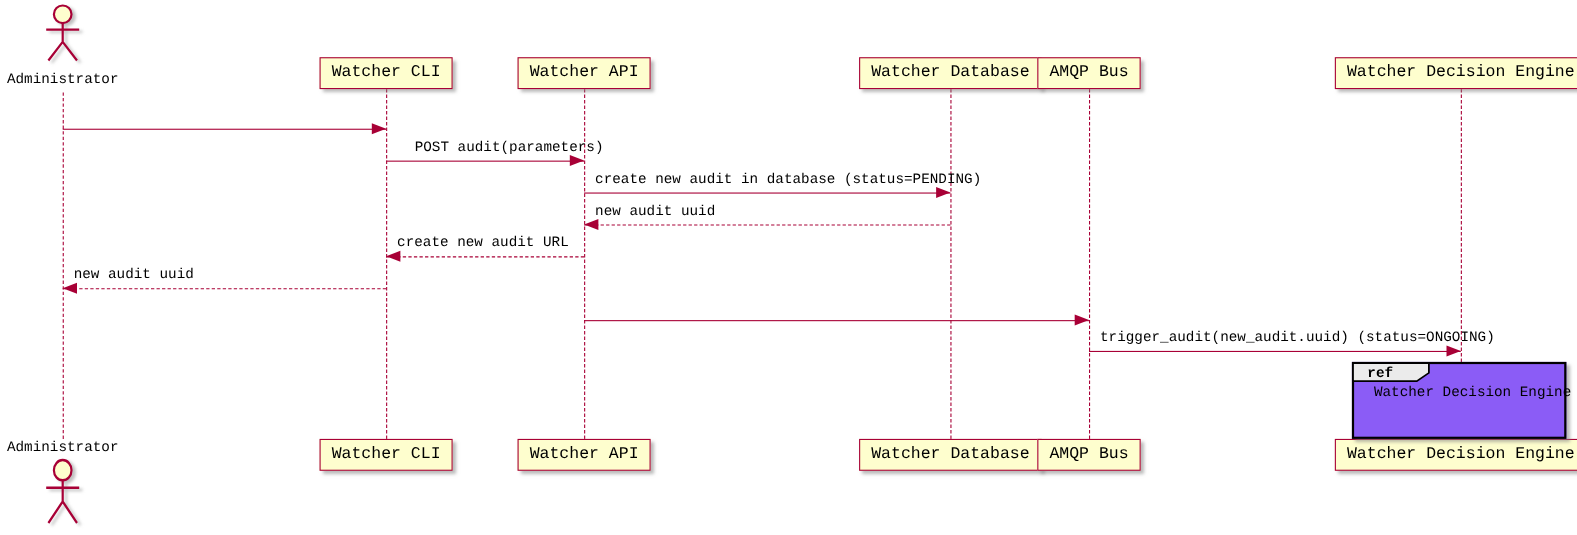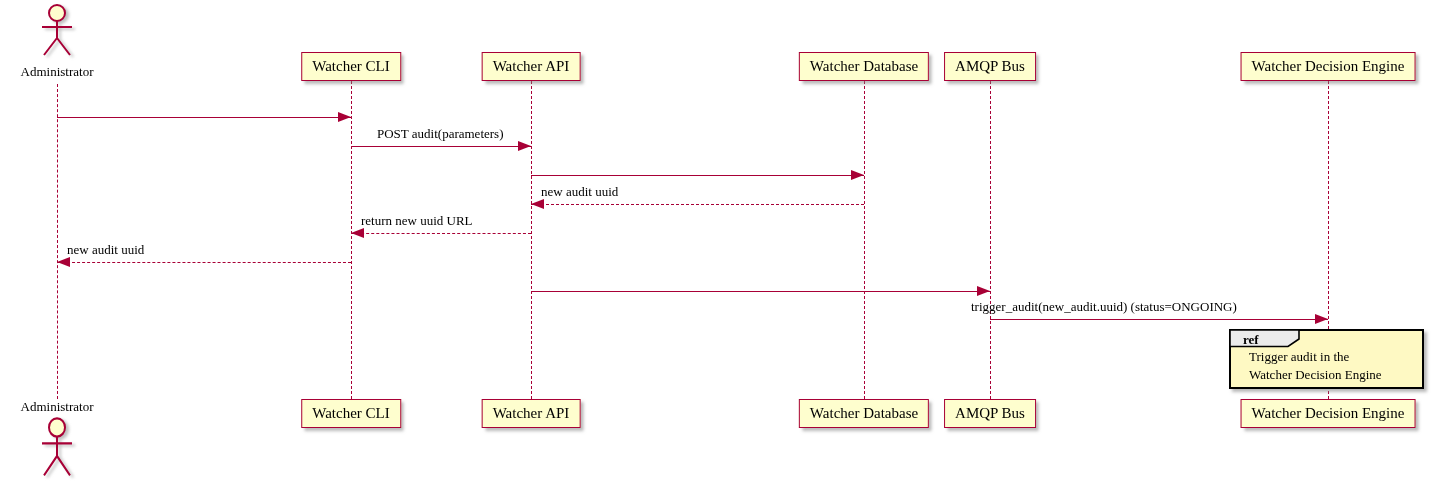--- a/index.html
+++ b/index.html
@@ -1,21 +1,21 @@
 <!DOCTYPE html>
 <html style="--background: #FFFFFF; --participant-fill: #FEFECE; --participant-border: #A80036; --actor-head-fill: #FEFECE; --line: #A80036; --text: #000000; --ref-border: #000000; --ref-header-fill: #EBEBEB;"><head>
 <meta charset="utf-8">
 <style>
   html, body { margin: 0; padding: 0; background: #ffffff; }
   #stage {
     position: relative;
     width: 1434px;
     height: 486px;
     background: var(--background, #ffffff);
-    font-family: Liberation Serif, serif;
+    font-family: Liberation Mono, monospace;
     color: var(--text, #000000);
     overflow: hidden;
   }
 
   .lifeline {
     position: absolute;
     width: 0;
     border-left: 1px dashed var(--line, #A80036);
   }
 
@@ -80,23 +80,23 @@
   }
   .actor-limbs {
     fill: none;
     stroke: var(--line, #A80036);
     stroke-width: 2;
   }
 
   .ref-box {
     position: absolute;
     left: 1229px; top: 329px;
-    width: 195px; height: 60px;
+    width: 195px; height: 70px;
     box-sizing: border-box;
-    background: #fef9c3;
+    background: #8b5cf6;
     border: 2px solid var(--ref-border, #000000);
     box-shadow: 3px 3px 3px rgba(130,130,130,0.55);
     z-index: 5;
   }
   .ref-header { position: absolute; top: -2px; left: -2px; }
   .ref-header polygon {
     fill: var(--ref-header-fill, #EBEBEB);
     stroke: var(--ref-border, #000000);
     stroke-width: 1.6;
   }
@@ -131,21 +131,20 @@
     <circle class="actor-head" cx="22" cy="10" r="8"></circle>
     <path class="actor-limbs" d="M22 18 L22 35 M7 24 L37 24 M22 35 L9 52 M22 35 L35 52"></path>
   </svg>
 
   <div class="ref-box">
     <svg class="ref-header" width="72" height="19">
       <polygon points="1,1 70,1 70,10 59,17.5 1,17.5"></polygon>
     </svg>
     <div class="ref-keyword">ref</div>
     <div class="ref-body">
-      <div>Trigger audit in the</div>
       <div>Watcher Decision Engine</div>
     </div>
   </div>
 
 <div class="lifeline" style="left: 57px; top: 84px; height: 315px;"></div>
     <div class="lifeline" style="left: 351px; top: 81px; height: 318px;"></div>
     <div class="lifeline" style="left: 531px; top: 81px; height: 318px;"></div>
     <div class="lifeline" style="left: 864px; top: 81px; height: 318px;"></div>
     <div class="lifeline" style="left: 990px; top: 81px; height: 318px;"></div>
     <div class="lifeline" style="left: 1328px; top: 81px; height: 318px;"></div>
@@ -159,27 +158,28 @@
     <div class="pbox" style="left: 990px; top: 399px;">AMQP Bus</div>
     <div class="pbox" style="left: 1328px; top: 52px;">Watcher Decision Engine</div>
     <div class="pbox" style="left: 1328px; top: 399px;">Watcher Decision Engine</div>
     <div class="msg-line" style="left: 57px; top: 117px; width: 294px;"></div>
     <div class="arrow-right" style="left: 338px; top: 112px;"></div>
     <div class="msg-line" style="left: 351px; top: 146px; width: 180px;"></div>
     <div class="arrow-right" style="left: 518px; top: 141px;"></div>
     <div class="msg-label" style="left: 377px; top: 126px;">POST audit(parameters)</div>
     <div class="msg-line" style="left: 531px; top: 175px; width: 333px;"></div>
     <div class="arrow-right" style="left: 851px; top: 170px;"></div>
+    <div class="msg-label" style="left: 541px; top: 155px;">create new audit in database (status=PENDING)</div>
     <div class="msg-line dashed" style="left: 531px; top: 204px; width: 333px;"></div>
     <div class="arrow-left" style="left: 531px; top: 199px;"></div>
     <div class="msg-label" style="left: 541px; top: 184px;">new audit uuid</div>
     <div class="msg-line dashed" style="left: 351px; top: 233px; width: 180px;"></div>
     <div class="arrow-left" style="left: 351px; top: 228px;"></div>
-    <div class="msg-label" style="left: 361px; top: 213px;">return new uuid URL</div>
+    <div class="msg-label" style="left: 361px; top: 213px;">create new audit URL</div>
     <div class="msg-line dashed" style="left: 57px; top: 262px; width: 294px;"></div>
     <div class="arrow-left" style="left: 57px; top: 257px;"></div>
     <div class="msg-label" style="left: 67px; top: 242px;">new audit uuid</div>
     <div class="msg-line" style="left: 531px; top: 291px; width: 459px;"></div>
     <div class="arrow-right" style="left: 977px; top: 286px;"></div>
     <div class="msg-line" style="left: 990px; top: 319px; width: 338px;"></div>
     <div class="arrow-right" style="left: 1315px; top: 314px;"></div>
-    <div class="msg-label" style="left: 971px; top: 299px;">trigger_audit(new_audit.uuid) (status=ONGOING)</div>
+    <div class="msg-label" style="left: 1000px; top: 299px;">trigger_audit(new_audit.uuid) (status=ONGOING)</div>
   </div>
 
 </body></html>

